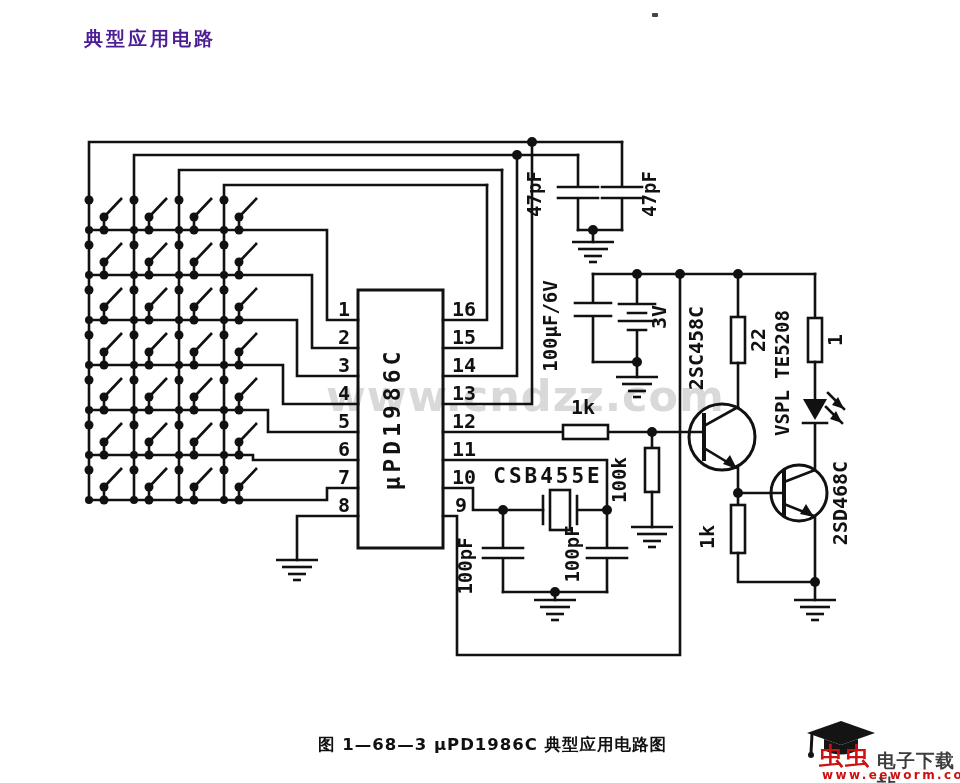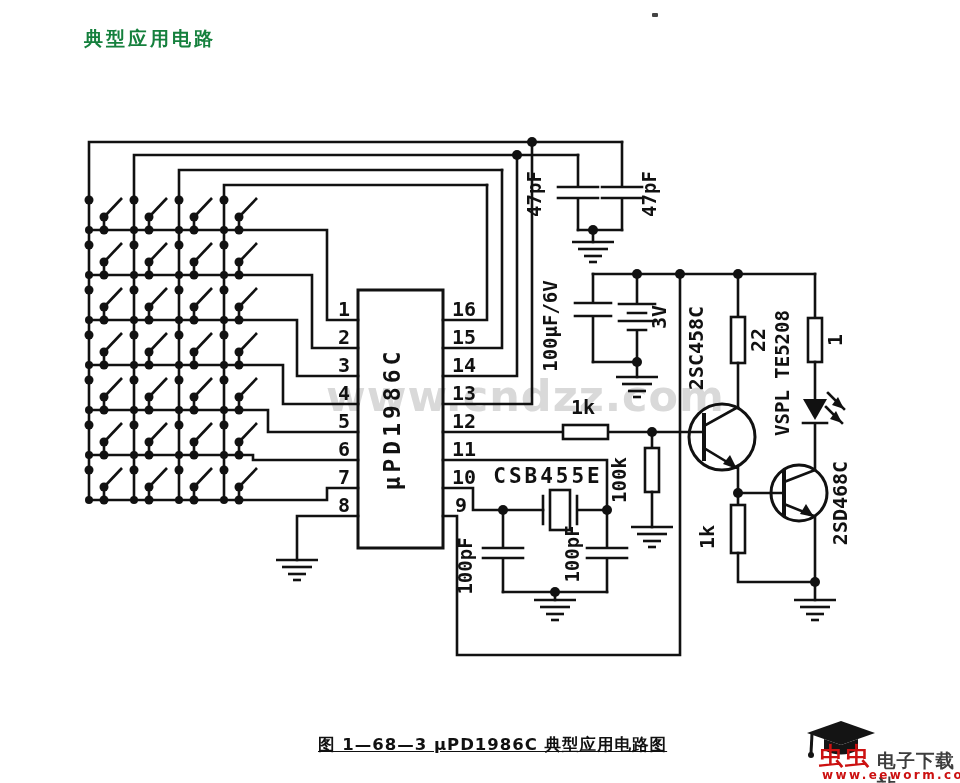--- a/index.html
+++ b/index.html
@@ -2,37 +2,36 @@
 <html><head>
 <meta charset="utf-8">
 <style>
   html,body{margin:0;padding:0;}
   body{
     width:960px;height:783px;position:relative;background:#ffffff;
     font-family:"DejaVu Sans",sans-serif;overflow:hidden;
   }
   .page-title{
     position:absolute;left:84px;top:26px;
-    font-size:19px;font-weight:bold;color:#15803d;letter-spacing:3px;
+    font-size:19px;font-weight:bold;color:#4c1d95;letter-spacing:3px;
     font-family:"DejaVu Sans","Liberation Sans",sans-serif;
   }
   .scan-artifact{
     position:absolute;left:652px;top:13px;width:6px;height:4px;background:#444;border-radius:1px;
   }
   .watermark{
     position:absolute;left:326px;top:362px;z-index:0;
     font-size:43px;font-weight:bold;color:#d9d9d9;letter-spacing:1px;
     font-family:"DejaVu Sans","Liberation Sans",sans-serif;user-select:none;margin-top:9px;
   }
   svg.schematic{position:absolute;left:0;top:0;z-index:1;}
   .caption{
     position:absolute;left:318px;top:734px;z-index:2;
     font-size:16.5px;font-weight:bold;color:#111;letter-spacing:1px;
     font-family:"DejaVu Sans","Liberation Sans",sans-serif;
-    text-decoration:underline;
   }
   .logo{
     position:absolute;left:793px;top:718px;width:167px;height:62px;z-index:2;
   }
   .logo .cap{position:absolute;left:14px;top:3px;}
   .logo .brand{
     position:absolute;left:26px;top:22px;
     font-size:24px;font-weight:bold;color:#cc1111;letter-spacing:2px;
     font-family:"DejaVu Sans","Liberation Sans",sans-serif;
   }

